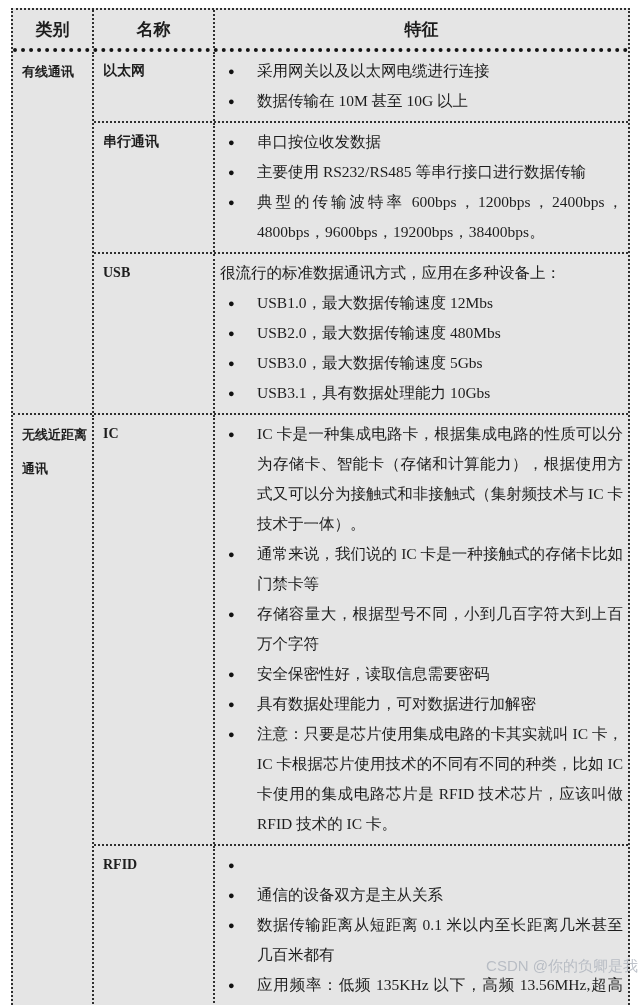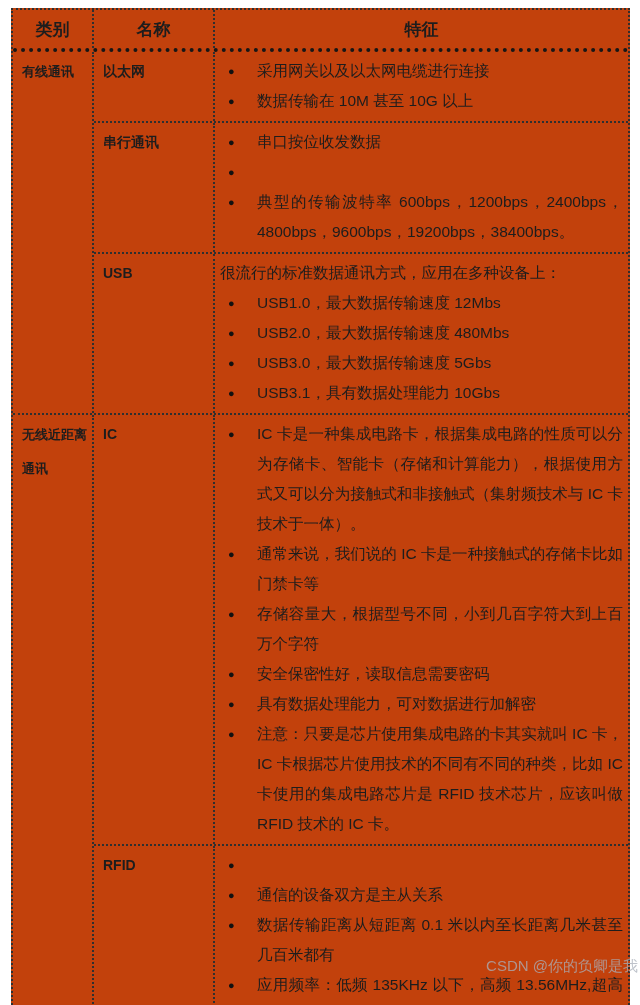--- a/index.html
+++ b/index.html
@@ -14,21 +14,22 @@
   .tbl{
     position:absolute;
     left:11px; top:8px;
     width:619px;
     height:997px;
     border-top:2px dotted #2f2f2f;
     border-left:2px dotted #2f2f2f;
     border-right:2px dotted #2f2f2f;
     box-sizing:border-box;
     overflow:hidden;
-    background:#c2410c;
+    background:#e5e5e5;
+    font-family:Liberation Serif, serif;
   }
   .thead{
     display:grid;
     grid-template-columns:81px 121px 1fr;
     height:42px;
     box-sizing:border-box;
     border-bottom:4px dotted #161616;
   }
   .th{
     display:flex;align-items:center;justify-content:center;
@@ -123,20 +124,21 @@
           </div>
           <div class="row">
             <div class="nm">串行通讯</div>
             <div class="feat">
               <div class="item">
                 <div class="bullet">●</div>
                 <div class="itext">串口按位收发数据</div>
               </div>
               <div class="item">
                 <div class="bullet">●</div>
+                <div class="itext">主要使用 RS232/RS485 等串行接口进行数据传输</div>
               </div>
               <div class="item">
                 <div class="bullet">●</div>
                 <div class="itext">典型的传输波特率 600bps，1200bps，2400bps，4800bps，9600bps，19200bps，38400bps。</div>
               </div>
             </div>
           </div>
           <div class="row">
             <div class="nm">USB</div>
             <div class="feat">

